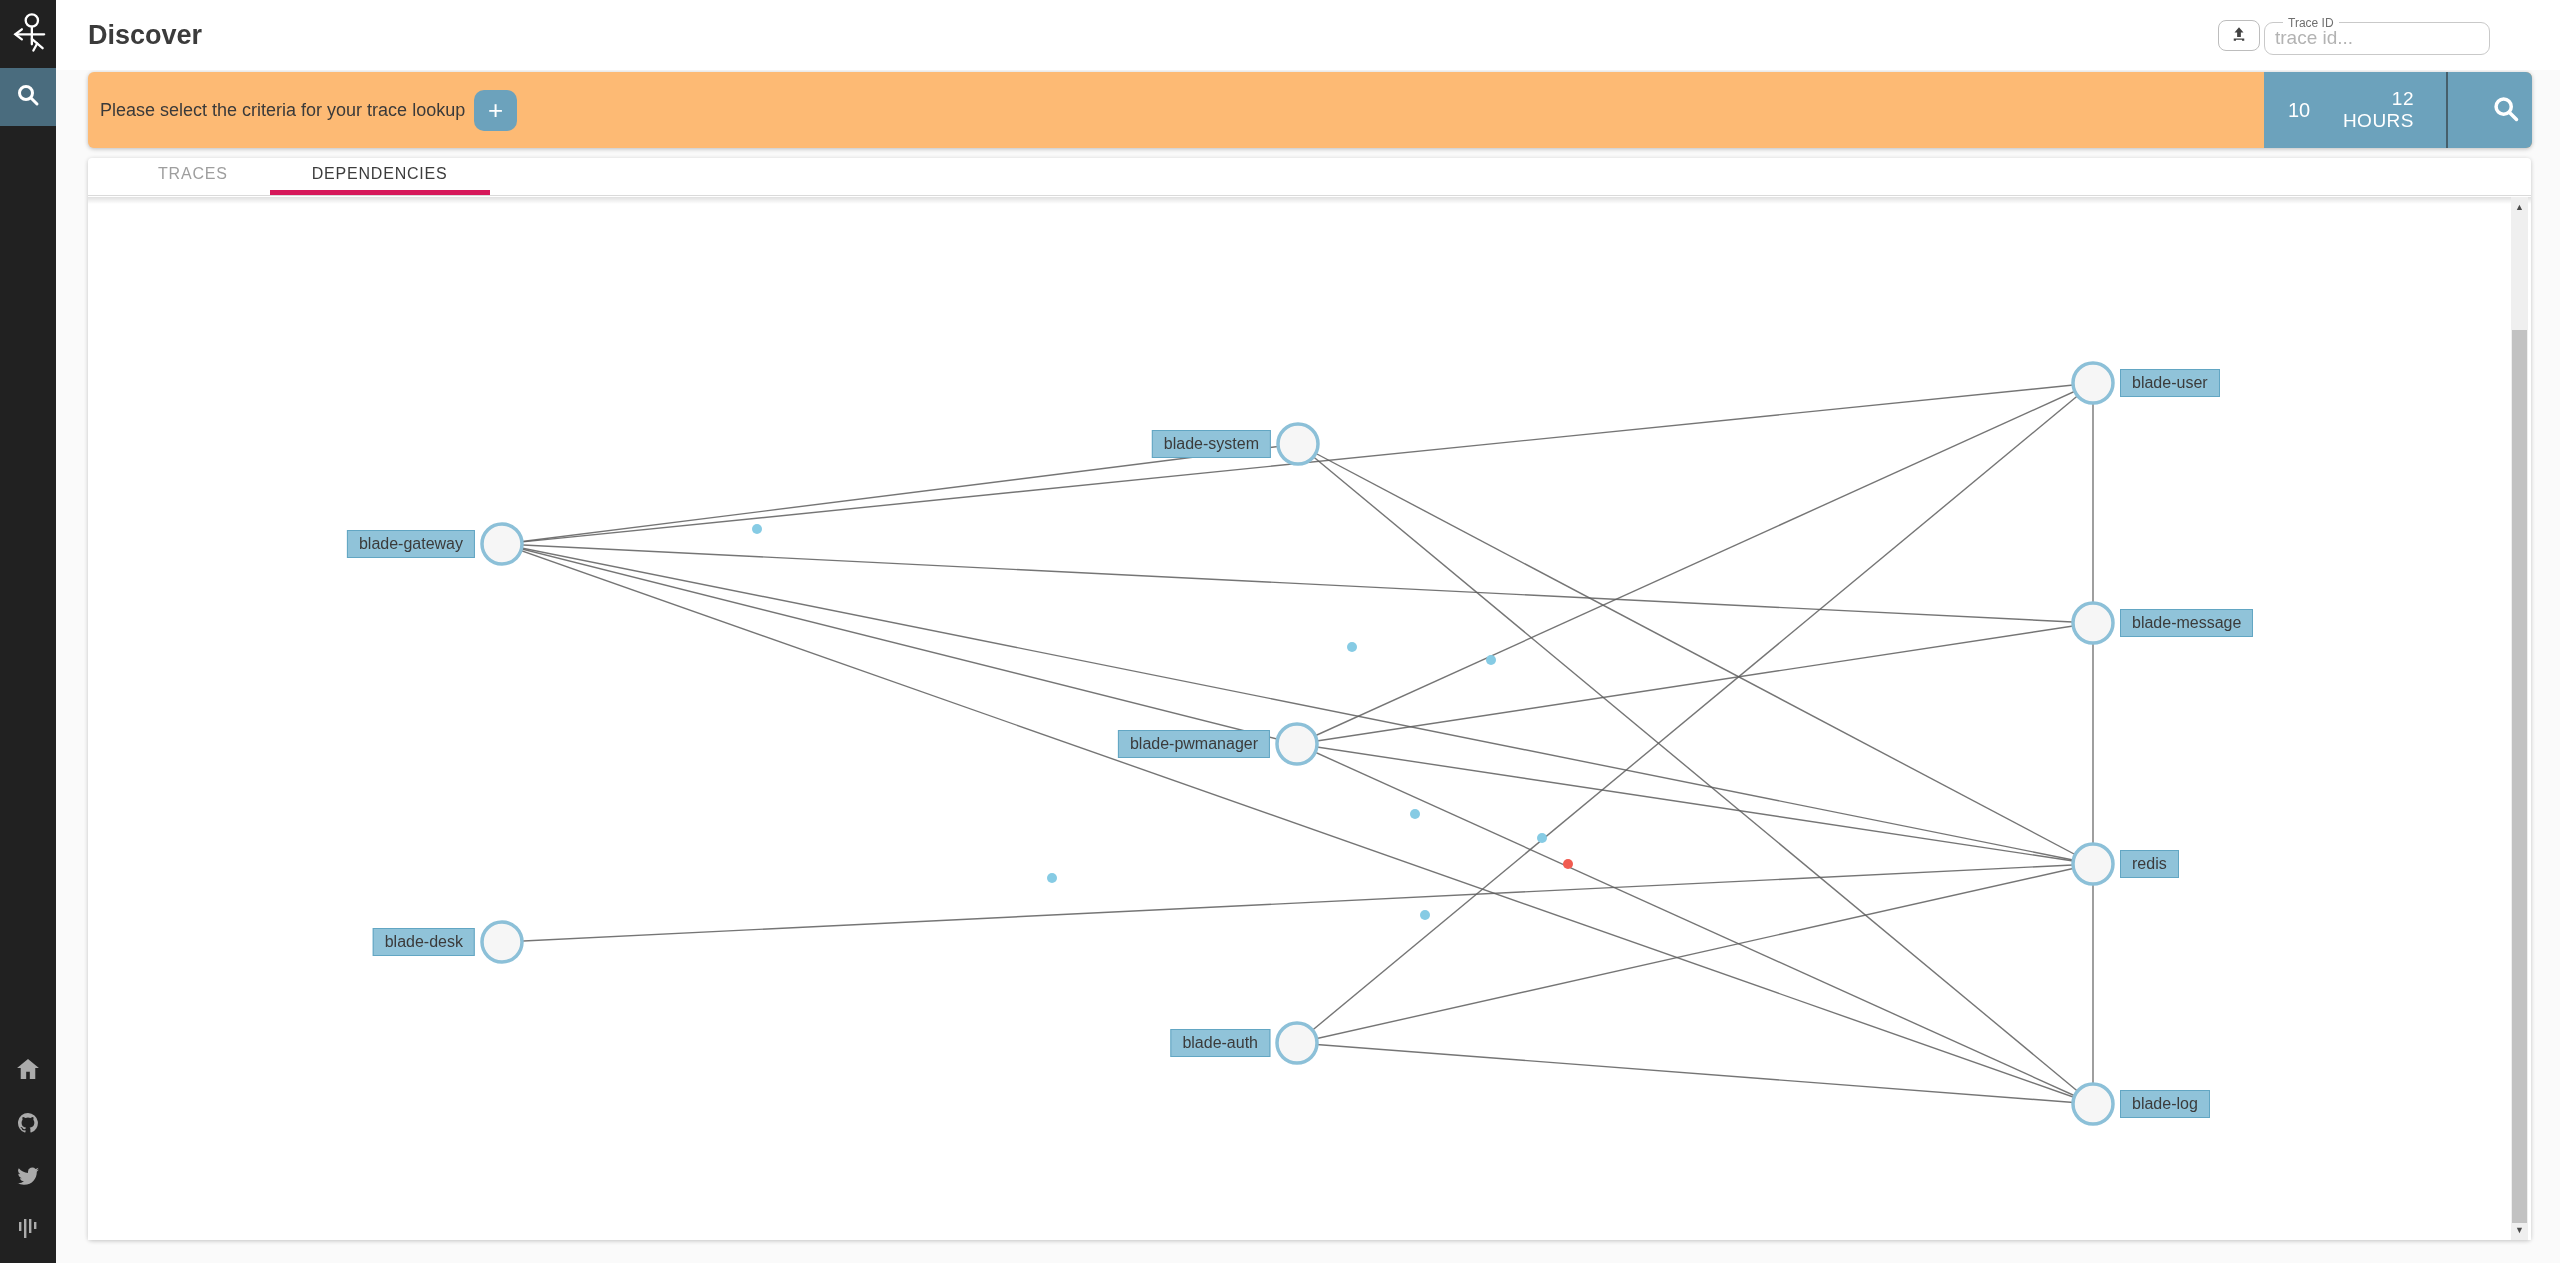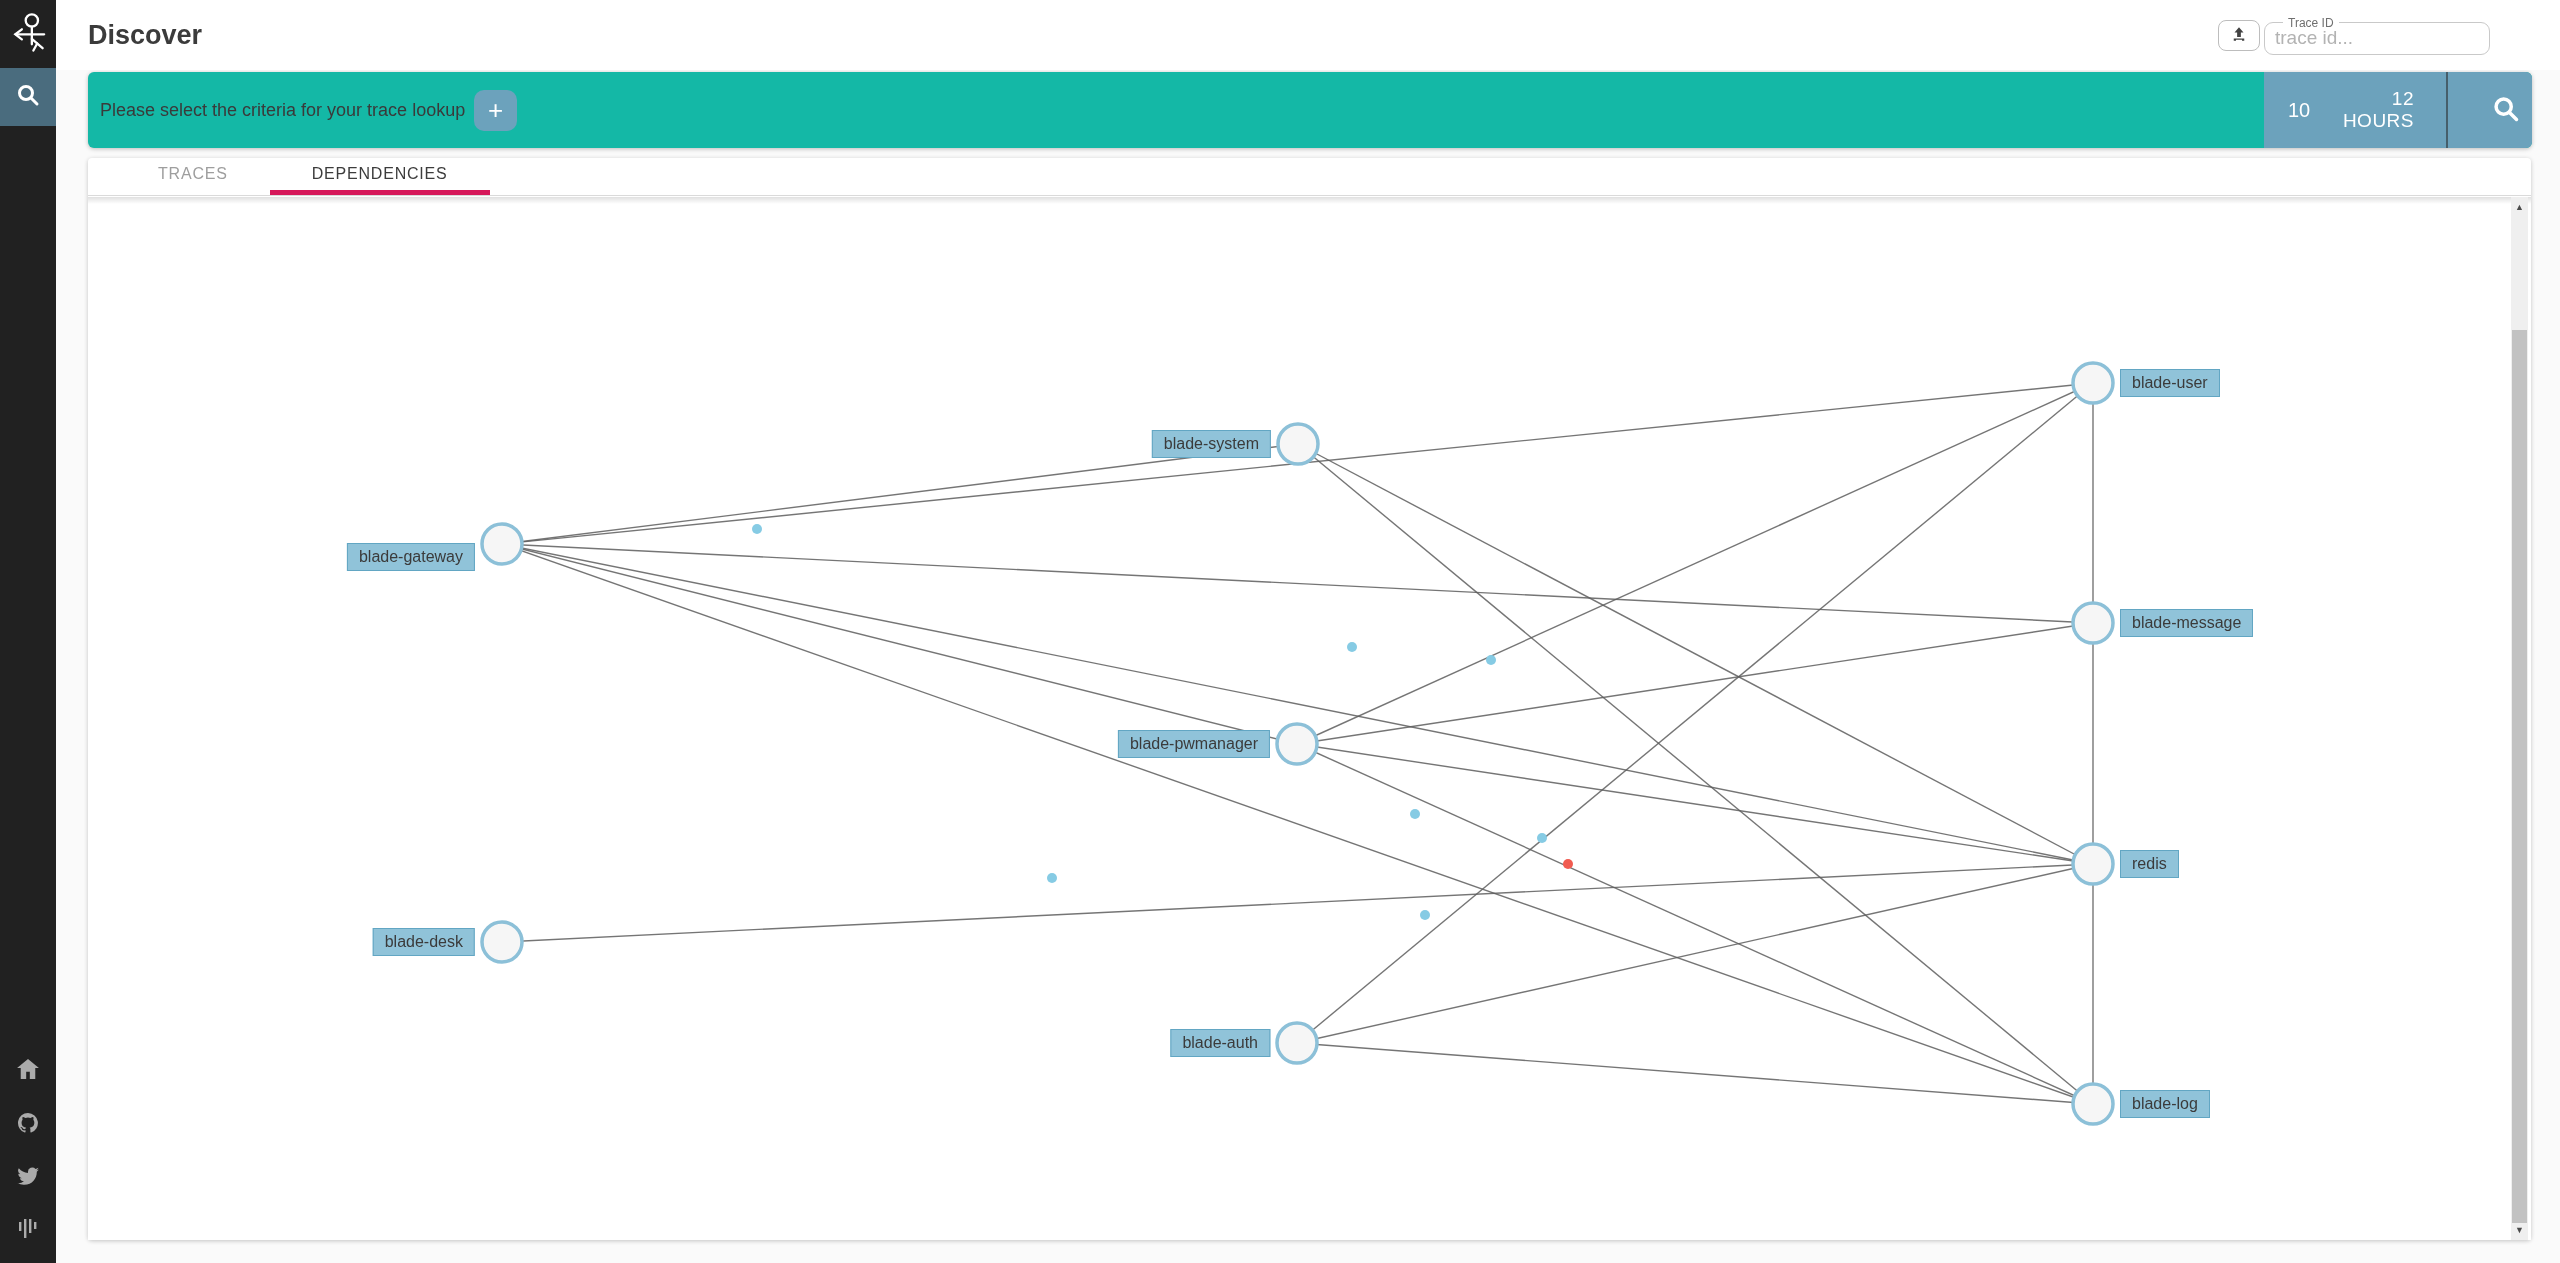--- a/index.html
+++ b/index.html
@@ -18,21 +18,21 @@
   .header { position:absolute; left:56px; top:0; right:0; height:70px; background:#FFFFFF; display:flex; align-items:center; z-index:20; }
   .page-title { margin-left:32px; font-size:27px; color:#3B3B3B; }
   .header-right { margin-left:auto; margin-right:70px; display:flex; align-items:center; gap:4px; }
   .upload-btn { width:42px; height:31px; border:1.5px solid #BDBDBD; border-radius:8px; background:#fff; display:flex; align-items:center; justify-content:center; cursor:pointer; }
   .traceid-fieldset { width:226px; height:39px; border:1.5px solid #C9C9C9; border-radius:9px; padding:0 10px 4px 10px; }
   .traceid-fieldset legend { font-size:12px; color:#6F6F6F; padding:0 5px; margin-left:8px; }
   .traceid-input { border:none; outline:none; width:100%; font-size:19px; color:#444; font-family:"Liberation Sans",sans-serif; background:transparent; margin-top:-3px; }
   .traceid-input::placeholder { color:#B3B3B3; }
 
   
-  .search-card { position:absolute; left:88px; top:72px; width:2444px; height:76px; background:#14b8a6; border-radius:6px; box-shadow:0 1px 4px rgba(0,0,0,0.25); display:flex; z-index:10; overflow:hidden; }
+  .search-card { position:absolute; left:88px; top:72px; width:2444px; height:76px; background:#fdba74; border-radius:6px; box-shadow:0 1px 4px rgba(0,0,0,0.25); display:flex; z-index:10; overflow:hidden; }
   .criteria-zone { flex:1; display:flex; align-items:center; padding-left:12px; cursor:text; }
   .criteria-text { font-size:18px; color:#3A3A3A; }
   .add-btn { margin-left:9px; width:43px; height:41px; border:none; border-radius:10px; background:#6CA2BC; color:#fff; font-size:26px; line-height:1; display:flex; align-items:center; justify-content:center; cursor:pointer; }
   .blue-section { width:268px; background:#6CA2BC; display:flex; align-items:center; color:#fff;gap:32px; }
   .limit-value { padding-left:24px; font-size:20px; font-weight:500; cursor:text; }
   .lookback-value { flex:1; text-align:right; font-size:19px; font-weight:500; letter-spacing:0.5px; cursor:pointer; }
   .blue-divider { width:2px; height:100%; background:rgba(40,40,40,0.55); }
   .search-go-btn { width:52px; height:100%; background:transparent; border:none; display:flex; align-items:center; justify-content:center; cursor:pointer; }
 
   
@@ -182,21 +182,21 @@
         <circle cx="414" cy="745" r="20" fill="#F6F6F6" stroke="#8CC0D8" stroke-width="3.5"></circle>
         <circle cx="1210" cy="247" r="20" fill="#F6F6F6" stroke="#8CC0D8" stroke-width="3.5"></circle>
         <circle cx="1209" cy="547" r="20" fill="#F6F6F6" stroke="#8CC0D8" stroke-width="3.5"></circle>
         <circle cx="1209" cy="846" r="20" fill="#F6F6F6" stroke="#8CC0D8" stroke-width="3.5"></circle>
         <circle cx="2005" cy="186" r="20" fill="#F6F6F6" stroke="#8CC0D8" stroke-width="3.5"></circle>
         <circle cx="2005" cy="426" r="20" fill="#F6F6F6" stroke="#8CC0D8" stroke-width="3.5"></circle>
         <circle cx="2005" cy="667" r="20" fill="#F6F6F6" stroke="#8CC0D8" stroke-width="3.5"></circle>
         <circle cx="2005" cy="907" r="20" fill="#F6F6F6" stroke="#8CC0D8" stroke-width="3.5"></circle>
       </svg>
     <div id="graph-labels">
-        <div class="node-label left" style="left: 387px; top: 347px; margin-top: 13px;">blade-gateway</div>
+        <div class="node-label left" style="left: 387px; top: 347px;">blade-gateway</div>
         <div class="node-label left" style="left: 387px; top: 745px;">blade-desk</div>
         <div class="node-label left" style="left: 1183px; top: 247px;">blade-system</div>
         <div class="node-label left" style="left: 1182px; top: 547px;">blade-pwmanager</div>
         <div class="node-label left" style="left: 1182px; top: 846px;">blade-auth</div>
         <div class="node-label" style="left: 2032px; top: 186px;">blade-user</div>
         <div class="node-label" style="left: 2032px; top: 426px;">blade-message</div>
         <div class="node-label" style="left: 2032px; top: 667px;">redis</div>
         <div class="node-label" style="left: 2032px; top: 907px;">blade-log</div>
       </div>
     <div class="vscrollbar">

